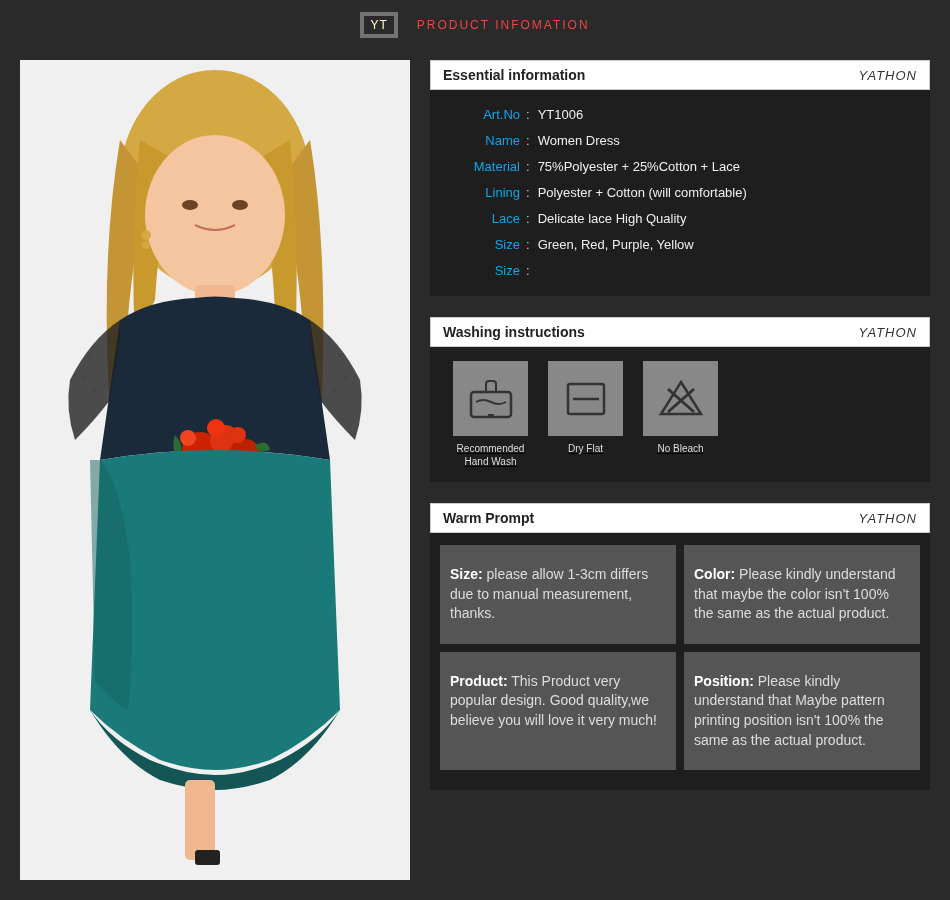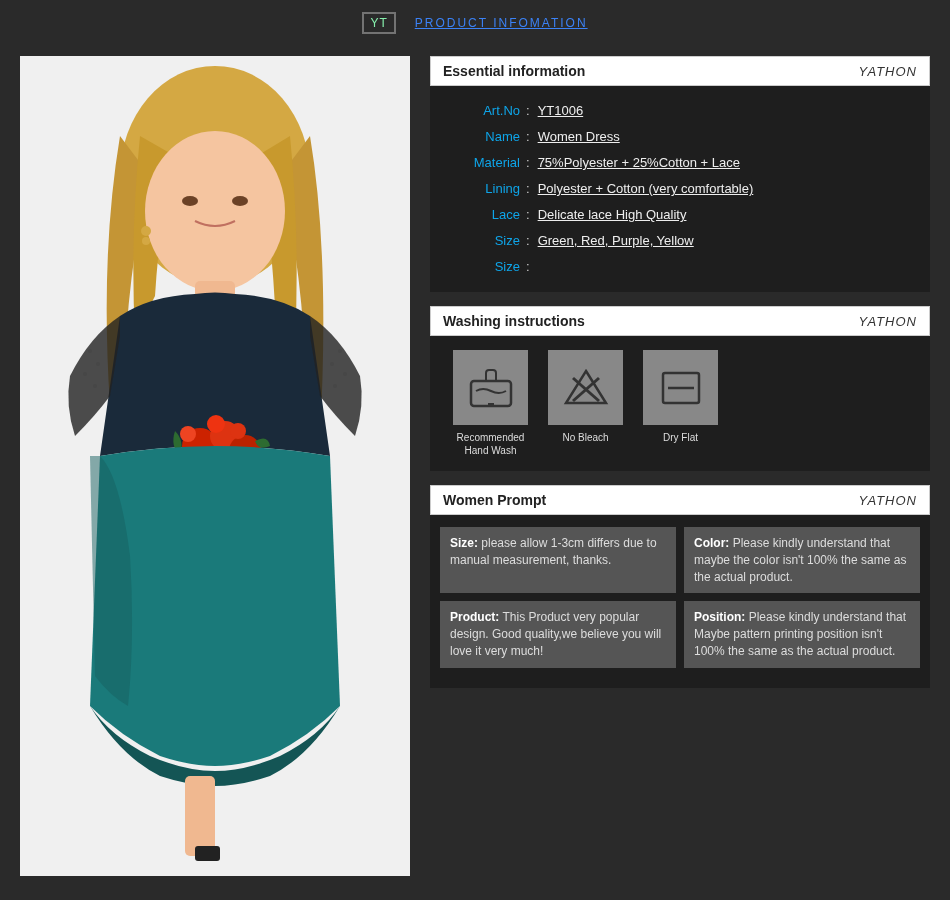--- a/index.html
+++ b/index.html
@@ -12,32 +12,31 @@
     }
 
     .header {
       display: flex;
       align-items: center;
       justify-content: center;
       padding: 12px 0;
       background: #2a2a2a;
     }
     .header-logo {
-      border: 2px solid #737373;
+      border: 4px solid #737373;
       padding: 2px 6px;
-      color: #86efac;
+      color: #fef9c3;
       font-size: 12px;
       margin-right: 19px;
       letter-spacing: 1px;
     }
     .header-title {
-      color: #3b82f6;
+      color: #ef4444;
       font-size: 12px;
       letter-spacing: 2px;
-      text-decoration: underline;
     }
 
     .main-content {
       display: flex;
       padding: 10px 20px;
       gap: 20px;
     }
 
     
     .product-image-container {
@@ -61,21 +60,21 @@
     .dress-svg {
       width: 100%;
       height: 100%;
     }
 
     
     .info-panel {
       flex: 1;
       display: flex;
       flex-direction: column;
-      gap: 14px;
+      gap: 21px;
     }
 
     
     .section-header {
       display: flex;
       align-items: center;
       background: #fff;
       padding: 6px 12px;
       border: 1px solid #ccc;
     }
@@ -109,27 +108,27 @@
       text-align: right;
       color: #0ea5e9;
       padding-right: 6px;
     }
     .info-colon {
       padding-right: 8px;
       color: #ccc;
     }
     .info-value {
       color: #eee;
-      text-decoration: underline;
     }
 
     
     .washing-section {
       background: #1e1e1e;
       padding: 14px 10px;
+      text-decoration: underline;
     }
     .washing-icons {
       display: flex;
       gap: 10px;
       justify-content: flex-start;
       padding: 0 8px;
     }
     .wash-icon-item {
       display: flex;
       flex-direction: column;
@@ -163,22 +162,22 @@
       padding: 12px 10px;
     }
     .prompt-grid {
       display: grid;
       grid-template-columns: 1fr 1fr;
       gap: 8px;
       margin-bottom: 8px;
     }
     .prompt-box {
       background: #555;
-      padding: 8px 10px;
-      font-size: 12px;
+      padding: 20px 10px;
+      font-size: 14px;
       color: #ddd;
       line-height: 1.4;
     }
     .prompt-label {
       font-weight: bold;
       color: #fff;
     }
   </style>
 </head>
 <body>
@@ -273,21 +272,21 @@
           <span class="info-value">Women Dress</span>
         </div>
         <div class="info-row">
           <span class="info-label">Material</span>
           <span class="info-colon">:</span>
           <span class="info-value">75%Polyester + 25%Cotton + Lace</span>
         </div>
         <div class="info-row">
           <span class="info-label">Lining</span>
           <span class="info-colon">:</span>
-          <span class="info-value">Polyester + Cotton (very comfortable)</span>
+          <span class="info-value">Polyester + Cotton (will comfortable)</span>
         </div>
         <div class="info-row">
           <span class="info-label">Lace</span>
           <span class="info-colon">:</span>
           <span class="info-value">Delicate lace High Quality</span>
         </div>
         <div class="info-row">
           <span class="info-label">Size</span>
           <span class="info-colon">:</span>
           <span class="info-value">Green,  Red,  Purple,  Yellow</span>
@@ -314,55 +313,55 @@
                 <rect x="5" y="18" width="40" height="25" rx="3" stroke="#333" stroke-width="2.5" fill="none"></rect>
 
                 <path d="M10 28 Q17 24 25 28 Q33 32 40 28" stroke="#333" stroke-width="2" fill="none"></path>
 
                 <path d="M20 18 L20 10 Q20 7 23 7 L27 7 Q30 7 30 10 L30 18" stroke="#333" stroke-width="2" fill="none"></path>
 
                 <rect x="22" y="40" width="6" height="3" fill="#333"></rect>
               </svg>
             </div>
             <span class="wash-label">Recommended<br>Hand Wash</span>
+          </div>
+
+          <div class="wash-icon-item">
+            <div class="wash-icon-box">
+              <svg viewBox="0 0 50 50" xmlns="http://www.w3.org/2000/svg">
+
+                <rect x="7" y="10" width="36" height="30" rx="2" stroke="#333" stroke-width="2.5" fill="none"></rect>
+
+                <line x1="12" y1="25" x2="38" y2="25" stroke="#333" stroke-width="2.5"></line>
+              </svg>
+            </div>
+            <span class="wash-label">Dry Flat</span>
           </div>
 
           <div class="wash-icon-item">
             <div class="wash-icon-box">
               <svg viewBox="0 0 50 50" xmlns="http://www.w3.org/2000/svg">
 
                 <path d="M25 8 L45 40 L5 40 Z" stroke="#333" stroke-width="2.5" fill="none"></path>
 
                 <line x1="12" y1="15" x2="38" y2="38" stroke="#333" stroke-width="3"></line>
                 <line x1="38" y1="15" x2="12" y2="38" stroke="#333" stroke-width="3"></line>
               </svg>
             </div>
             <span class="wash-label">No Bleach</span>
           </div>
 
-          <div class="wash-icon-item">
-            <div class="wash-icon-box">
-              <svg viewBox="0 0 50 50" xmlns="http://www.w3.org/2000/svg">
-
-                <rect x="7" y="10" width="36" height="30" rx="2" stroke="#333" stroke-width="2.5" fill="none"></rect>
-
-                <line x1="12" y1="25" x2="38" y2="25" stroke="#333" stroke-width="2.5"></line>
-              </svg>
-            </div>
-            <span class="wash-label">Dry Flat</span>
-          </div>
-
 
         </div>
       </div>
     </div>
 
     <div>
       <div class="section-header">
-        <span class="section-header-title">Women Prompt</span>
+        <span class="section-header-title">Warm Prompt</span>
         <span class="section-header-brand">YATHON</span>
       </div>
       <div class="warm-section">
         <div class="prompt-grid">
           <div class="prompt-box">
             <span class="prompt-label">Size:</span>
             <span>please allow 1-3cm differs due to manual measurement, thanks.</span>
           </div>
           <div class="prompt-box">
             <span class="prompt-label">Color:</span>

